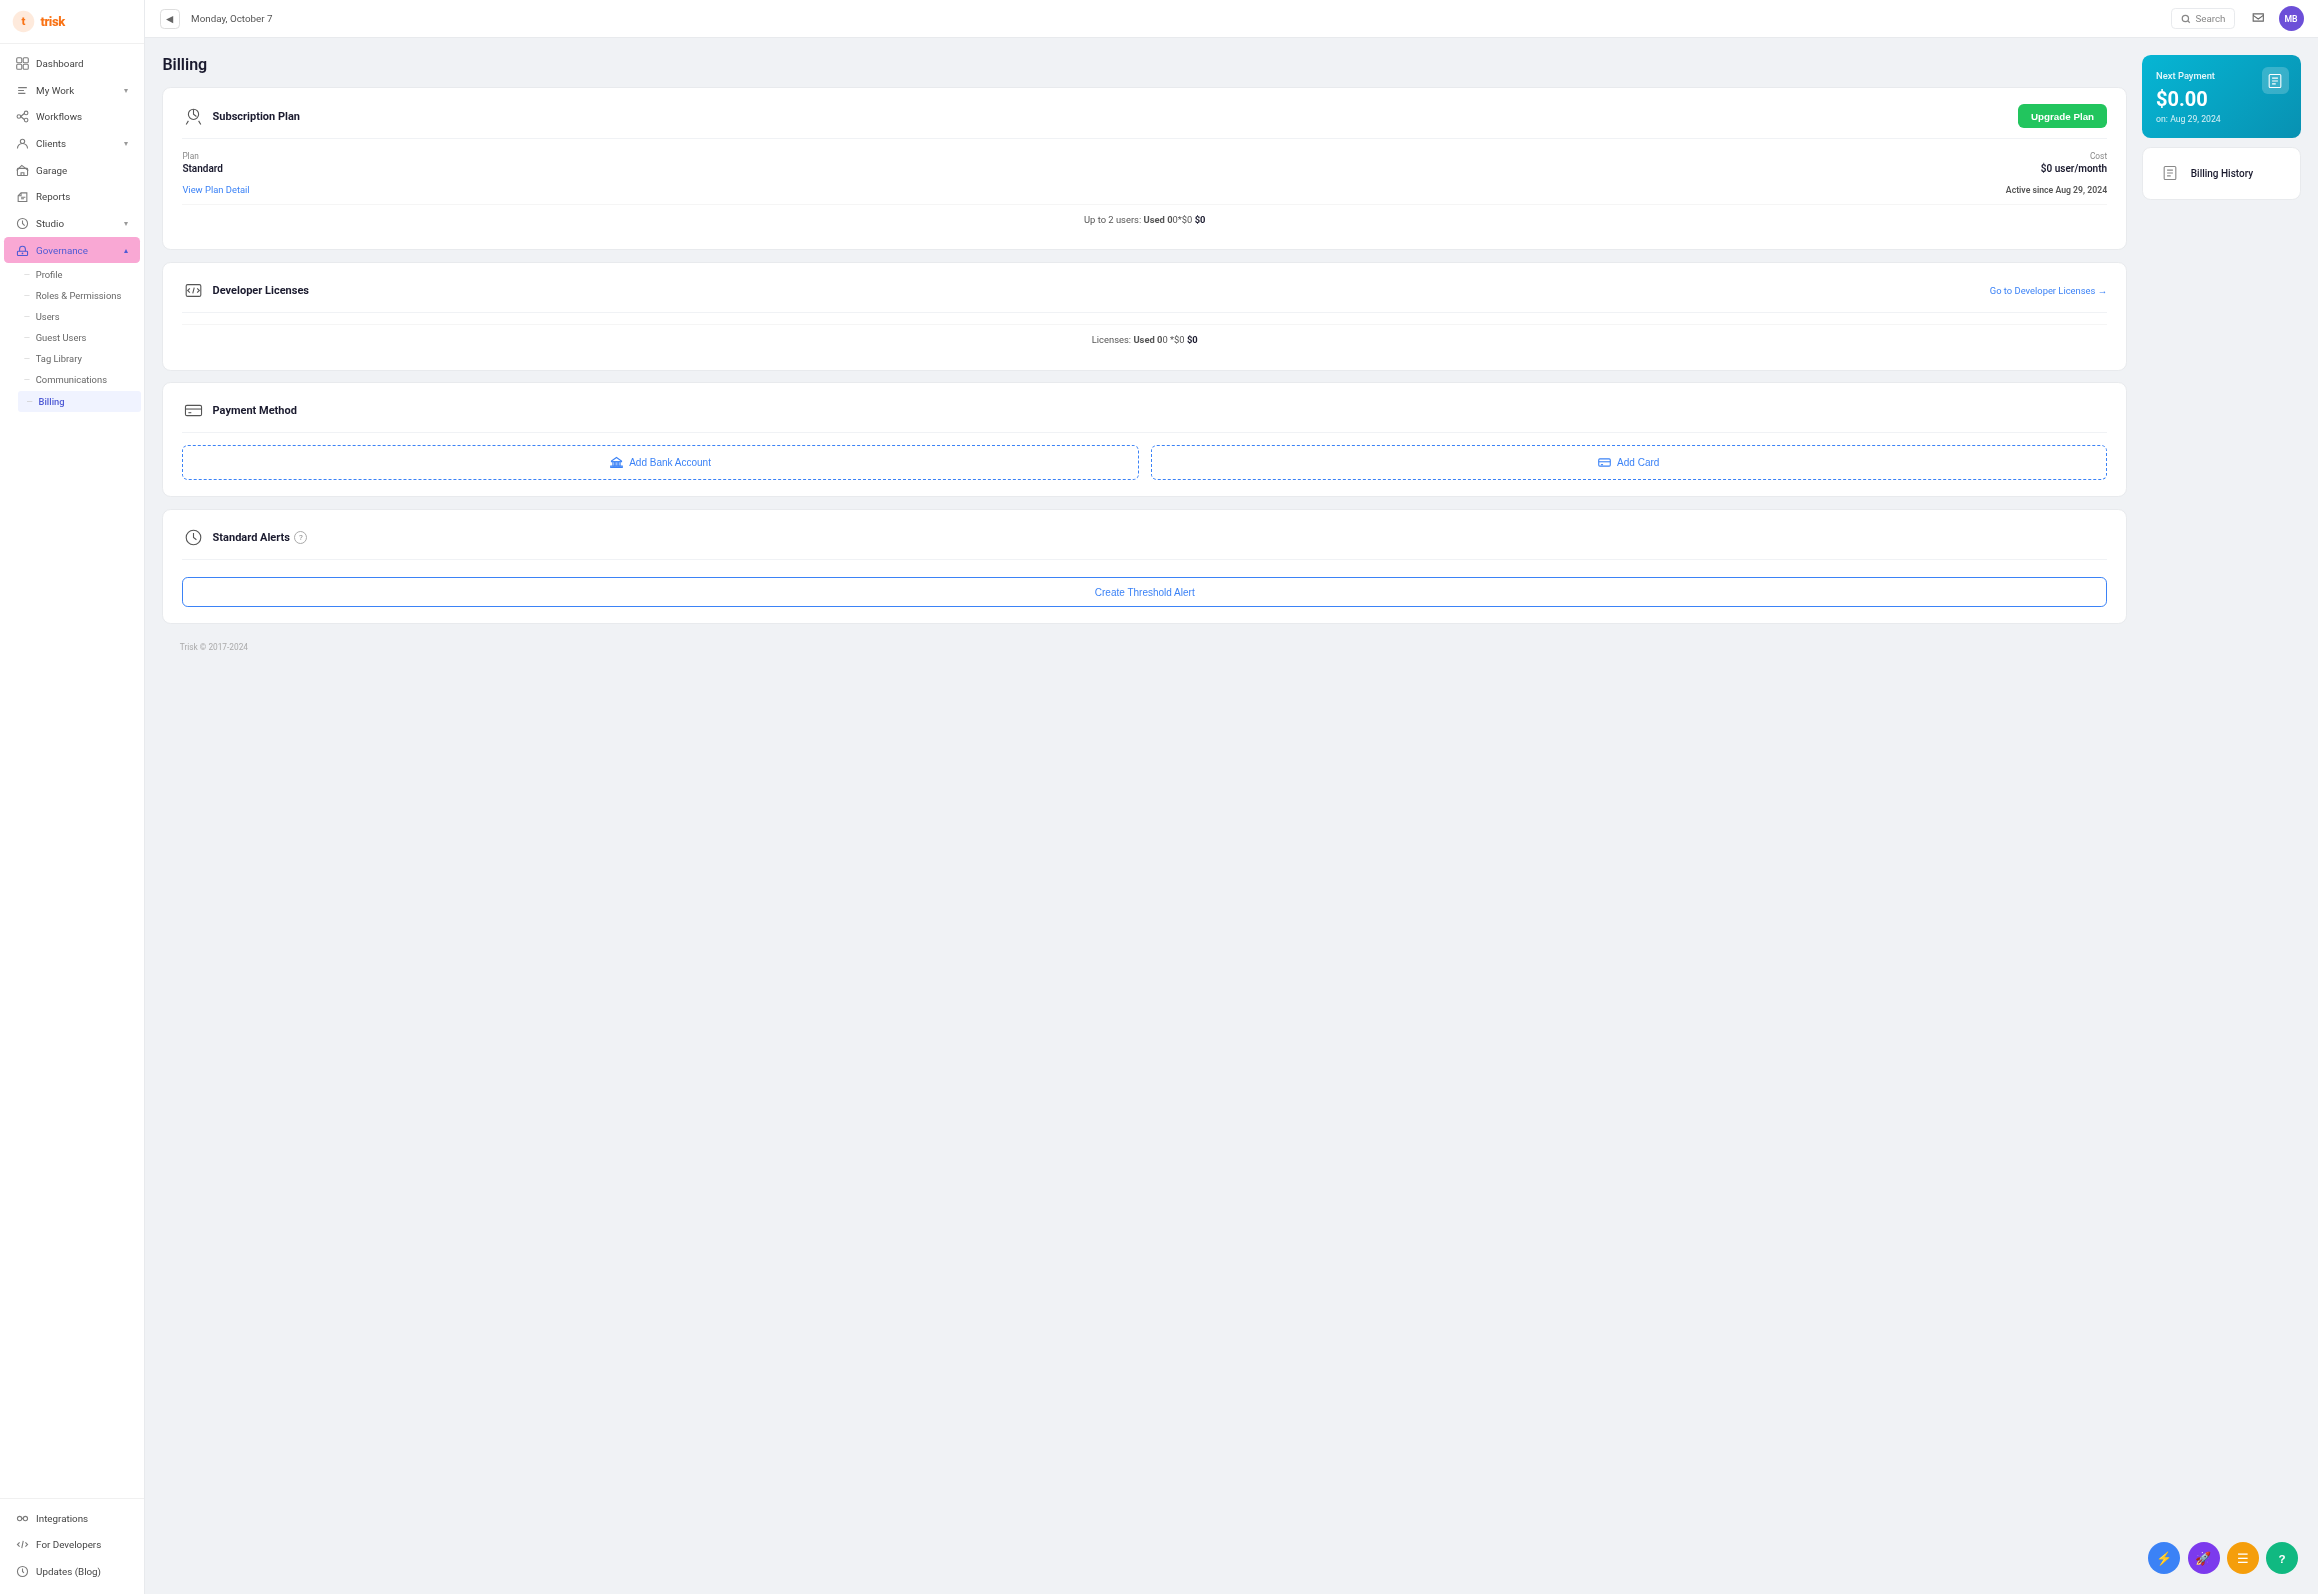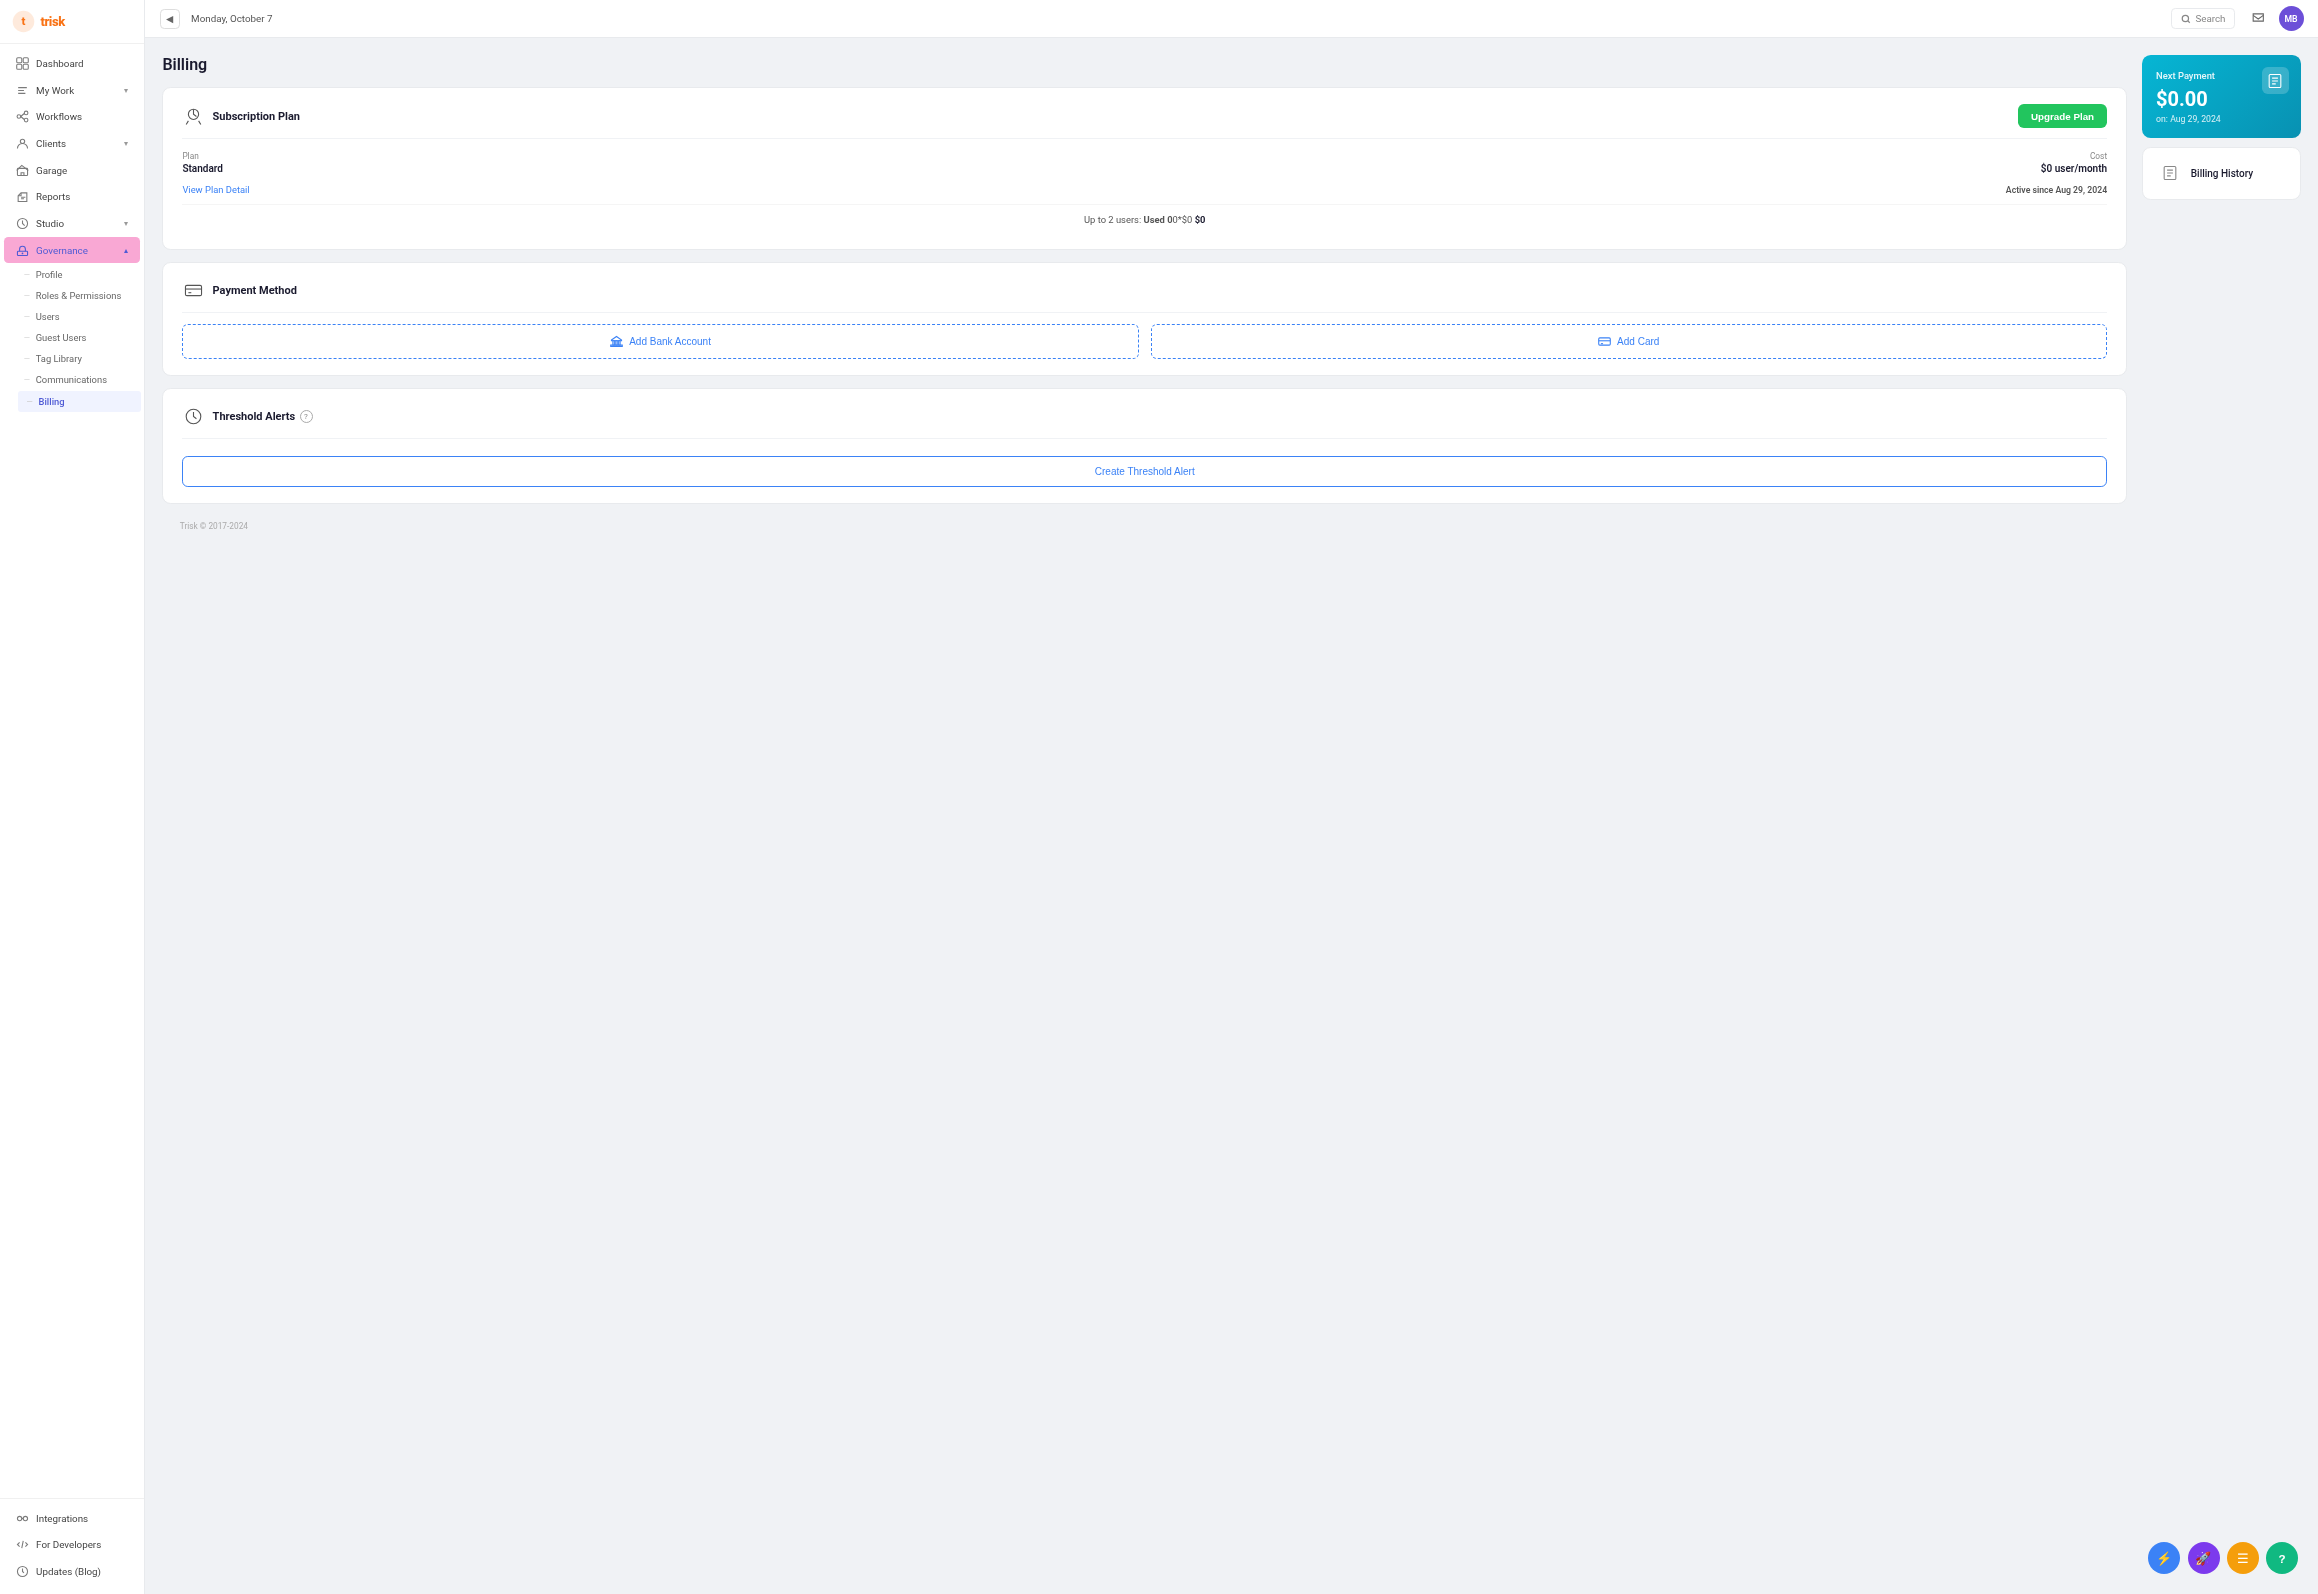--- a/index.html
+++ b/index.html
@@ -287,20 +287,39 @@
             <span>Active since</span>&nbsp;<span>Aug 29, 2024</span>
           </div>
         </div>
 
         <div class="usage-row">
           <span>Up to 2 users: <strong>Used 0</strong></span>
           <span class="usage-cost">0*$0 <strong class="usage-cost-bold">$0</strong></span>
         </div>
       </div>
 
+      <div class="card">
+        <div class="card-header">
+          <div class="card-title-row">
+            <div class="card-icon">
+              <svg width="19" height="19" viewBox="0 0 26 26" fill="none" stroke="#555" stroke-width="1.5">
+                  <rect x="3" y="5" width="20" height="16" rx="2"></rect>
+                  <path d="M8 10l-3 3 3 3M18 10l3 3-3 3M14 9l-2 8"></path>
+                </svg>
+            </div>
+            <span class="card-title">Developer Licenses</span>
+          </div>
+          <a class="go-link">Go to Developer Licenses →</a>
+        </div>
+
+        <div class="usage-row">
+          <span>Licenses: <strong>Used 0</strong></span>
+          <span class="usage-cost">0 *$0 <strong class="usage-cost-bold">$0</strong></span>
+        </div>
+      </div>
 
       <div class="card">
         <div class="card-header">
           <div class="card-title-row">
             <div class="card-icon">
               <svg width="19" height="19" viewBox="0 0 26 26" fill="none" stroke="#555" stroke-width="1.5">
                   <rect x="2" y="6" width="22" height="14" rx="2"></rect>
                   <path d="M2 11h22"></path>
                   <path d="M6 16h4"></path>
                 </svg>
@@ -334,21 +353,21 @@
       <div class="card">
         <div class="card-header">
           <div class="card-title-row">
             <div class="card-icon">
               <svg width="19" height="19" viewBox="0 0 26 26" fill="none" stroke="#555" stroke-width="1.5">
                   <circle cx="13" cy="13" r="10"></circle>
                   <path d="M13 7v6l4 3"></path>
                 </svg>
             </div>
             <div class="card-title-help">
-              <span class="card-title">Threshold Alerts</span>
+              <span class="card-title">Standard Alerts</span>
               <div class="help-icon">?</div>
             </div>
           </div>
         </div>
         <button class="threshold-create-btn">Create Threshold Alert</button>
       </div>
 
       <div class="footer">
         <span>Trisk © 2017-2024</span>
       </div>

